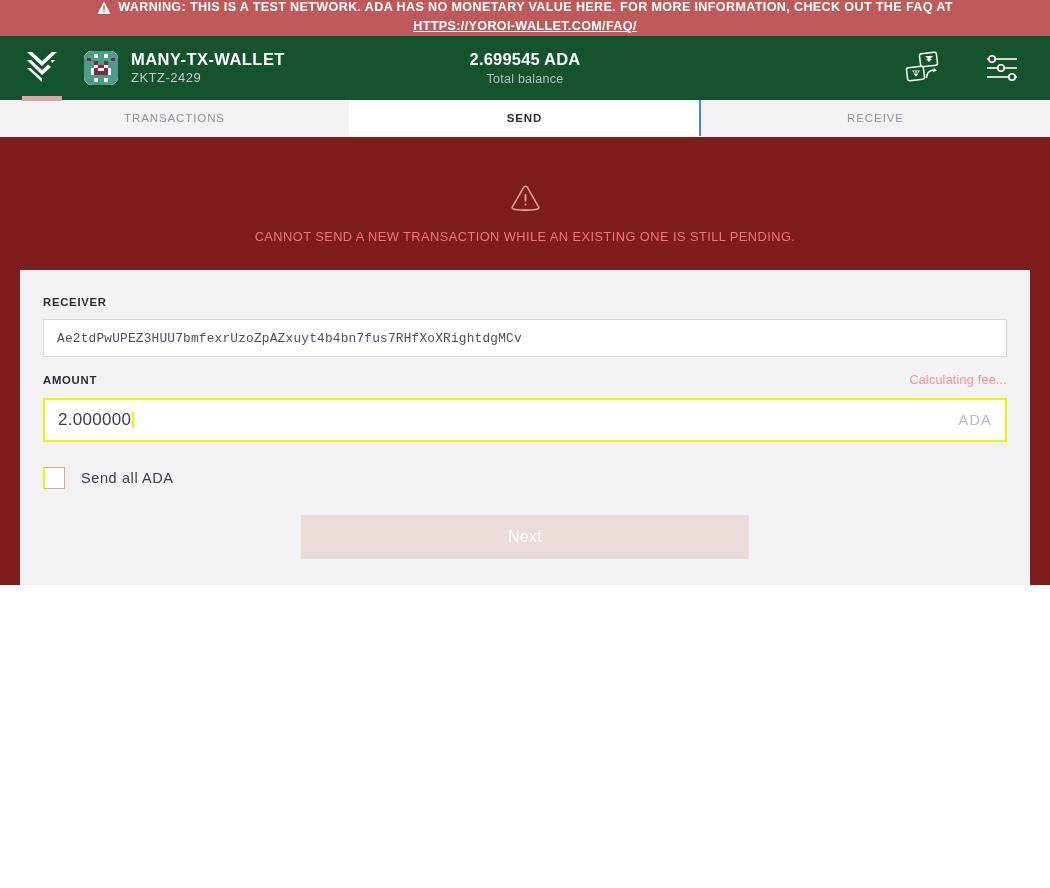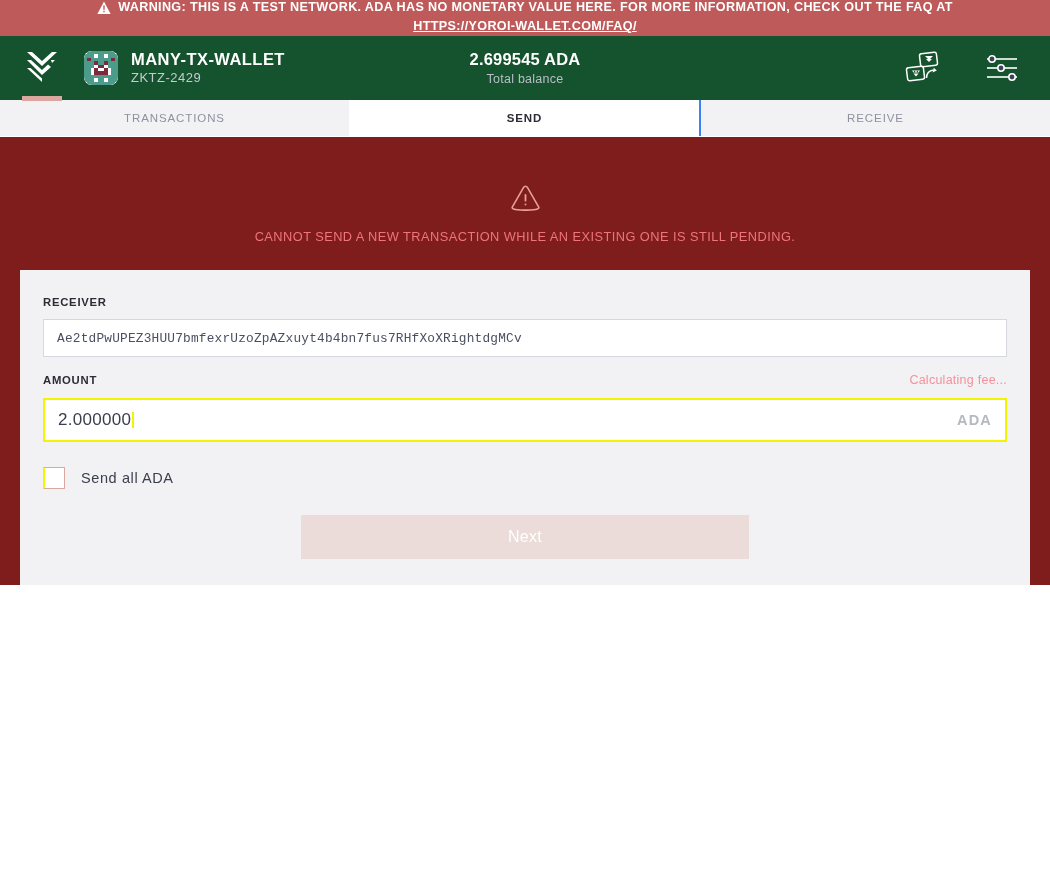--- a/index.html
+++ b/index.html
@@ -285,21 +285,20 @@
     height: 16px;
     background: #f2f500;
     margin-left: 1px;
     vertical-align: -3px;
   }
   .amount-unit {
     margin-left: auto;
     font-size: 14.5px;
     color: #b6b8c2;
     letter-spacing: 1.2px;
-    font-weight: bold;
   }
 
   .sendall-row {
     display: flex;
     align-items: center;
     gap: 16px;
     margin-top: 25px;
     cursor: pointer;
     user-select: none;
   }

